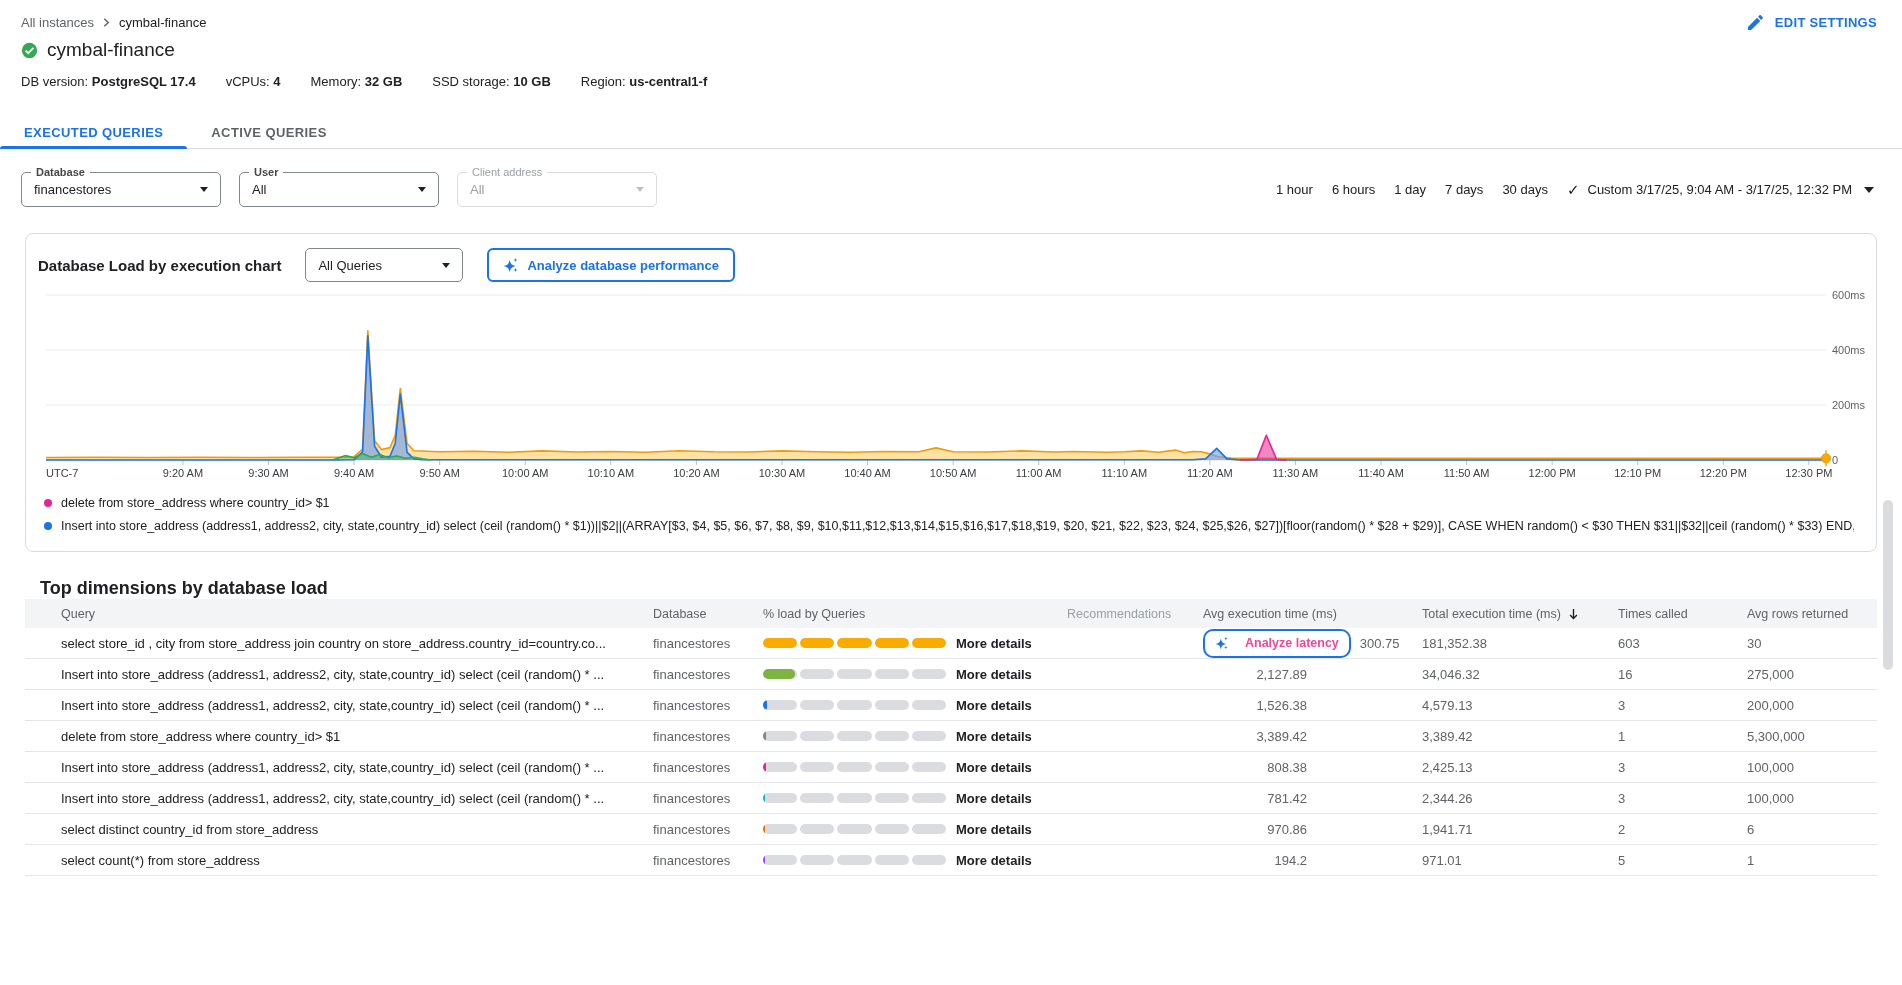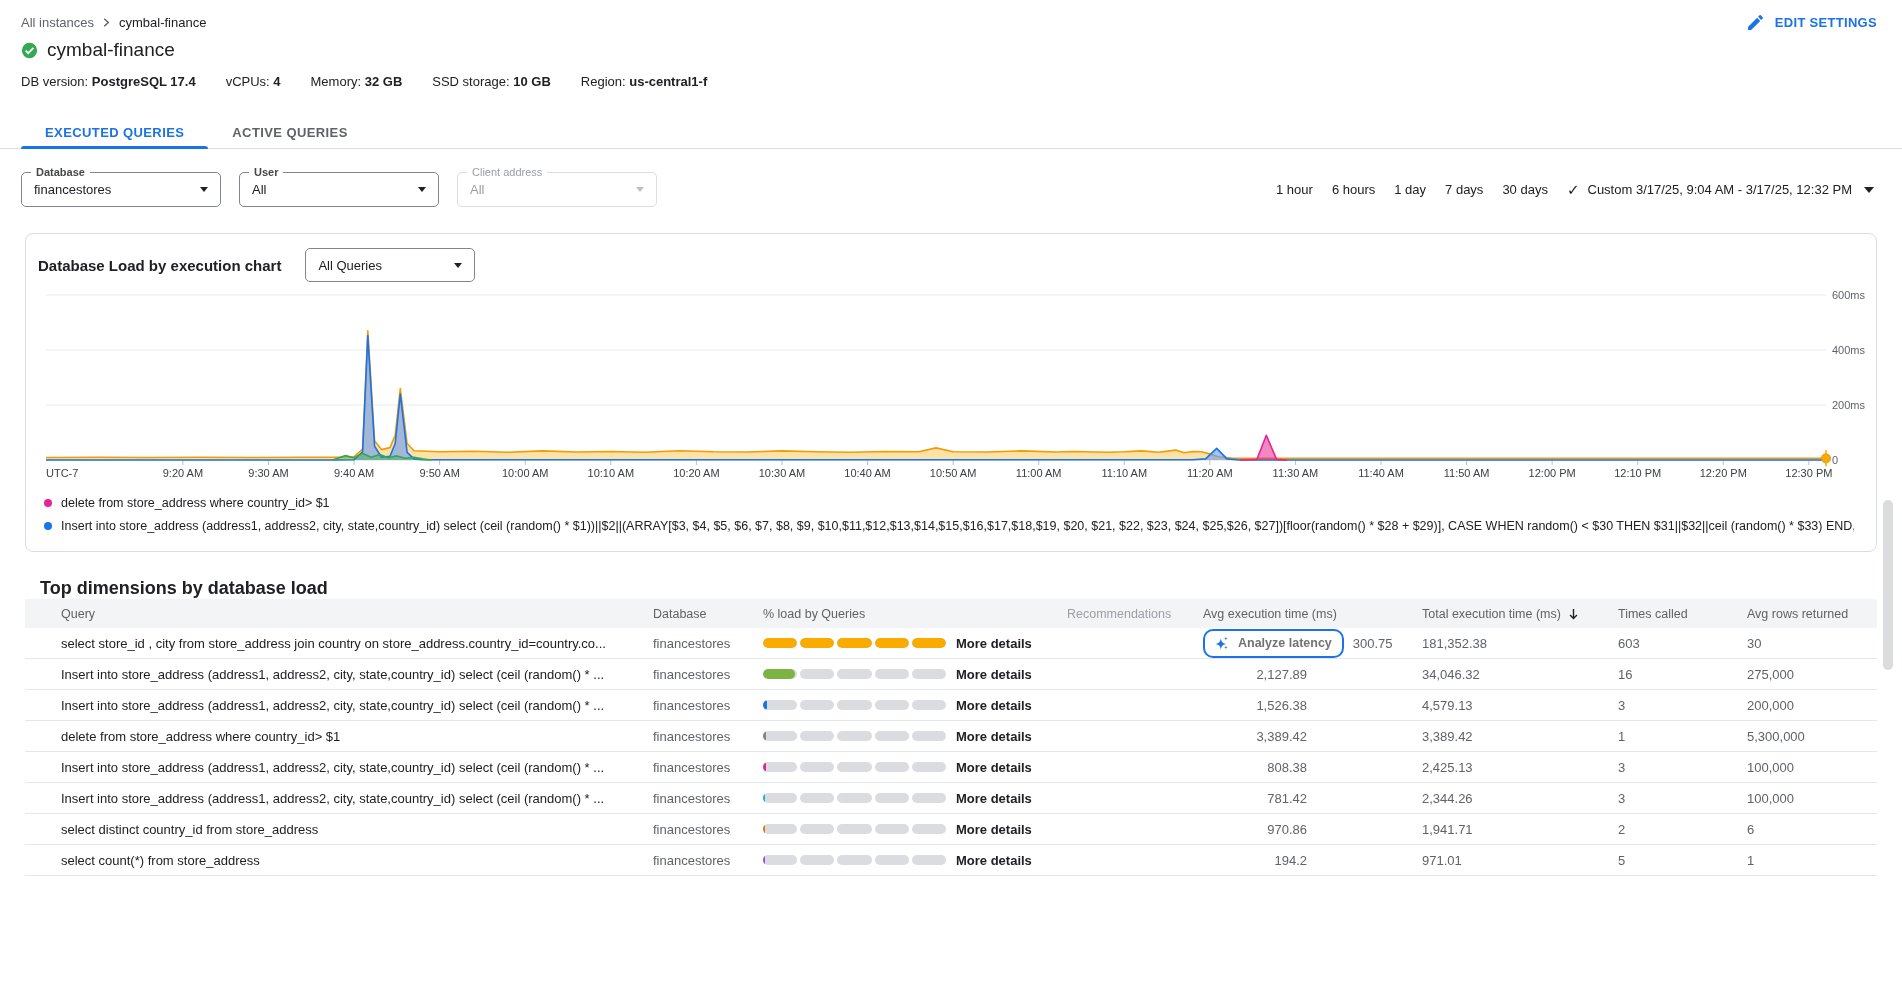--- a/index.html
+++ b/index.html
@@ -15,21 +15,21 @@
   .crumb-current{color:#202124}
   .edit-btn{display:flex;align-items:center;gap:12px;color:#1a73e8;font-size:13px;font-weight:700;letter-spacing:.3px;background:none;border:none;cursor:pointer;font-family:inherit}
   .title-row{display:flex;align-items:center;gap:9px;padding:9px 0 0 21px}
   .title-row h1{font-size:19px;font-weight:500;color:#202124}
   .check-badge{width:17px;height:17px;flex:0 0 auto}
   .info-row{display:flex;gap:30px;padding:13px 0 0 21px;font-size:13px}
   .info-pair .il{color:#202124}
   .info-pair .iv{font-weight:700;color:#202124}
 
   
-  .main-tabs{display:flex;margin-top:27px;border-bottom:1px solid #dadce0;padding-left:21px}
+  .main-tabs{display:flex;margin-top:27px;border-bottom:1px solid #dadce0;}
   .mtab{position:relative;padding:0 24px;height:32px;display:flex;align-items:center;font-size:13px;font-weight:700;letter-spacing:.4px;color:#5f6368;cursor:pointer}
   .mtab.active{color:#1a73e8}
   .mtab.active::after{content:"";position:absolute;left:0;right:0;bottom:-1px;height:3px;background:#1a73e8;border-radius:3px 3px 0 0}
 
   
   .filter-row{display:flex;align-items:center;margin-top:23px;padding:0 28px 0 21px}
   .msel{position:relative;border:1px solid #80868b;border-radius:5px;height:35px;width:200px;display:flex;align-items:center;padding:0 12px;font-size:13px;color:#202124;margin-right:18px;cursor:pointer;background:#fff}
   .msel .flabel{position:absolute;top:-7px;left:9px;background:#fff;padding:0 5px;font-size:11px;color:#444746;font-weight:700}
   .msel .caret{margin-left:auto;width:0;height:0;border-left:4.5px solid transparent;border-right:4.5px solid transparent;border-top:5px solid #202124}
   .msel.disabled{border-color:#dadce0;color:#9aa0a6;cursor:default}
@@ -38,21 +38,21 @@
   .time-range{margin-left:auto;display:flex;align-items:center;gap:19px;font-size:13px;color:#202124}
   .time-opt{cursor:pointer;white-space:nowrap}
   .time-custom{display:flex;align-items:center;gap:8px;cursor:pointer;white-space:nowrap}
   .time-custom .chk{font-size:15px}
   .time-custom .caret{width:0;height:0;border-left:5px solid transparent;border-right:5px solid transparent;border-top:6px solid #202124;margin-left:4px}
 
   
   .chart-card{margin:26px 25px 0 25px;border:1px solid #dadce0;border-radius:8px;padding:14px 12px 18px 12px}
   .card-head{display:flex;align-items:center;gap:24px}
   .card-title{font-size:15px;font-weight:700;color:#202124}
-  .qsel{width:170px;height:34px;margin-right:0}
+  .qsel{width:158px;height:34px;margin-right:0}
   .analyze-btn{display:flex;align-items:center;gap:8px;height:34px;padding:0 14px;border:2px solid #1a73e8;border-radius:6px;background:#fff;color:#1a73e8;font-size:13px;font-weight:700;font-family:inherit;cursor:pointer}
   #chart{display:block;margin-top:8px;overflow:visible}
   #chart text{font-family:"Liberation Sans","DejaVu Sans",sans-serif}
   .legend{margin:10px 0 0 6px;display:flex;flex-direction:column;gap:9px}
   .legend-item{display:flex;align-items:center;gap:9px;font-size:12.5px;color:#202124;max-width:1810px;white-space:nowrap;overflow:hidden}
   .legend-dot{width:8px;height:8px;border-radius:50%;flex:0 0 auto}
 
   
   .dimensions{margin:26px 25px 0 25px}
   .dim-title{font-size:18px;font-weight:700;margin-left:15px}
@@ -75,21 +75,21 @@
   .c.query .qtext{cursor:pointer}
   .c.db{color:#5f6368}
   .c.load{display:flex;align-items:center;gap:10px}
   .bar{display:flex;gap:3px;width:183px;flex:0 0 auto}
   .seg{position:relative;height:10px;flex:1;background:#dadce0;border-radius:5px;overflow:hidden}
   .seg .fill{position:absolute;left:0;top:0;bottom:0;border-radius:5px}
   .more{color:#202124;font-weight:700;cursor:pointer}
   .c.avg{display:flex;align-items:center}
   .avg-val{width:104px;text-align:right;color:#5f6368}
   .avg-val.after-btn{width:auto;text-align:right;margin-left:9px}
-  .latency-btn{display:flex;align-items:center;gap:9px;height:29px;padding:0 10px;border:2px solid #1a73e8;border-radius:10px;background:#fff;color:#737373;font-size:12.5px;font-weight:700;font-family:inherit;cursor:pointer;flex:0 0 auto}
+  .latency-btn{display:flex;align-items:center;gap:16px;height:29px;padding:0 10px;border:2px solid #1a73e8;border-radius:10px;background:#fff;color:#ec4899;font-size:12.5px;font-weight:700;font-family:inherit;cursor:pointer;flex:0 0 auto}
   .c.total,.c.times,.c.rowsret{color:#5f6368}
   .c.total{padding-left:14px}
   .c.rowsret{padding-left:11px}
 
   .scroll-thumb{position:absolute;right:9px;top:500px;width:10px;height:170px;background:#dadce0;border-radius:6px}
 </style>
 </head>
 <body>
 
 <div class="page">
@@ -169,20 +169,30 @@
     </div>
   </div>
 
   <div class="chart-card">
     <div class="card-head">
       <span class="card-title">Database Load by execution chart</span>
       <div class="msel qsel">
         <span>All Queries</span>
         <span class="caret"></span>
       </div>
+      <button class="analyze-btn">
+        <span style="display:flex">
+          <svg width="16" height="16" viewBox="0 0 18 18">
+              <path fill="#1a73e8" d="M7.5 3.5l1 3a4.2 4.2 0 0 0 2.7 2.7l3 1-3 1a4.2 4.2 0 0 0-2.7 2.7l-1 3-1-3a4.2 4.2 0 0 0-2.7-2.7l-3-1 3-1a4.2 4.2 0 0 0 2.7-2.7l1-3z"></path>
+              <path fill="#1a73e8" d="M14 1l.6 1.8L16.4 3.4l-1.8.6L14 5.8l-.6-1.8-1.8-.6 1.8-.6L14 1z"></path>
+              <path fill="#1a73e8" d="M14 12.2l.6 1.8 1.8.6-1.8.6-.6 1.8-.6-1.8-1.8-.6 1.8-.6.6-1.8z"></path>
+            </svg>
+        </span>
+        <span>Analyze database performance</span>
+      </button>
     </div>
     <svg id="chart" width="1826" height="196">
         <line x1="8" y1="5" x2="1788" y2="5" stroke="#e9ebee" stroke-width="1"></line>
         <line x1="8" y1="59.999999999999986" x2="1788" y2="59.999999999999986" stroke="#e9ebee" stroke-width="1"></line>
         <line x1="8" y1="115" x2="1788" y2="115" stroke="#e9ebee" stroke-width="1"></line>
         <line x1="8" y1="170" x2="1788" y2="170" stroke="#dadce0" stroke-width="1"></line>
         <text x="1794" y="9" font-size="11" fill="#5f6368">600ms</text>
         <text x="1794" y="63.999999999999986" font-size="11" fill="#5f6368">400ms</text>
         <text x="1794" y="119" font-size="11" fill="#5f6368">200ms</text>
         <text x="1794" y="174" font-size="11" fill="#5f6368">0</text>

